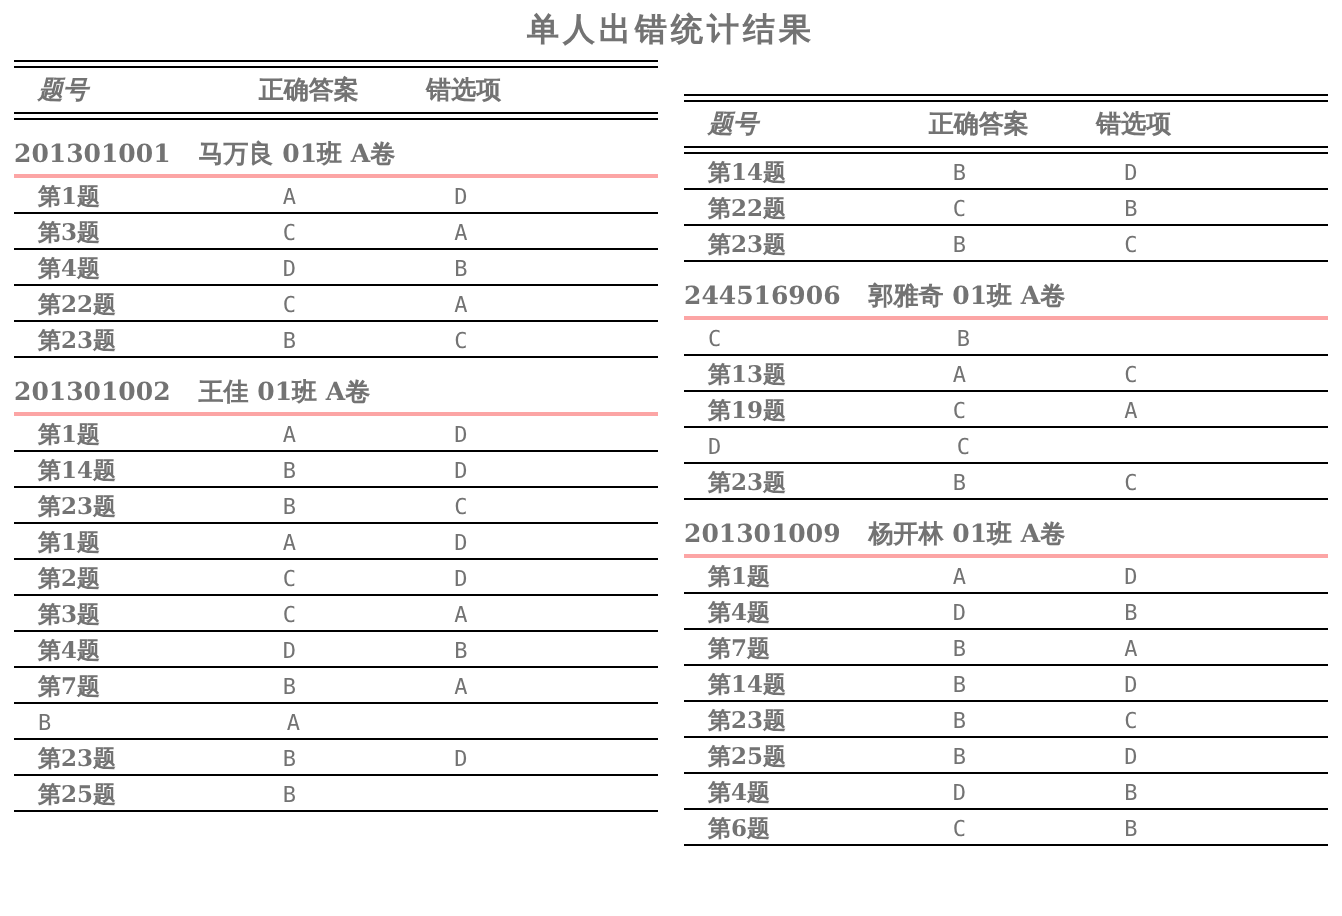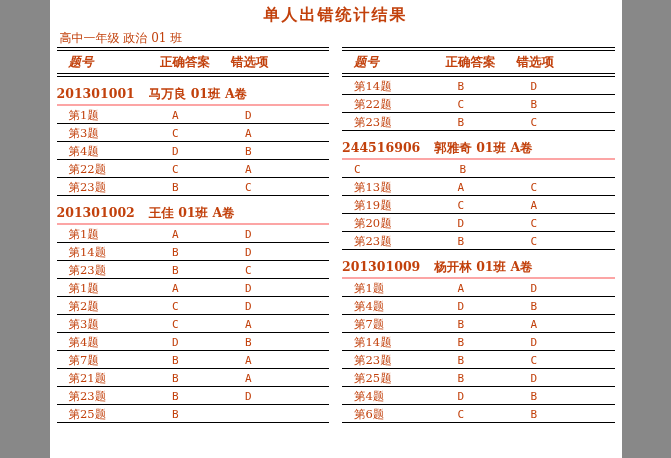--- a/index.html
+++ b/index.html
@@ -1,17 +1,17 @@
 <!DOCTYPE html>
 <html><head>
 <meta charset="utf-8">
 <style>
   html,body { margin:0; padding:0; background:#888; }
   .page {
-    width:572px; height:458px; background:#ffffff; color:#c2410c;
+    width:671px; height:458px; background:#ffffff; color:#737373;
     font-family:"DejaVu Serif","Liberation Serif",serif;
     box-sizing:border-box; overflow:hidden; position:relative;
     margin:0 auto;
   }
   .title {
     text-align:center; font-weight:bold; font-size:16px;
     padding-top:5px; letter-spacing:2px; line-height:20px;
   }
   .cols { display:flex; gap:13px; padding:0 7px; margin-top:5px; align-items:flex-start; }
   .col { flex:1; min-width:0; }
@@ -27,34 +27,33 @@
   .sec-head {
     font-weight:bold; font-size:12.5px; line-height:15px;
     padding:9px 0 3px 0; border-bottom:2px solid #fca5a5; white-space:nowrap;
   }
   .sec-head .sid { margin-right:14px; font-family:"DejaVu Serif","Liberation Serif",serif; }
   .row {
     display:grid; grid-template-columns:38% 26% 36%;
     font-size:11.5px; line-height:13px;
     padding:2.5px 0 1.5px 0; border-bottom:1px solid #000;
   }
-  .row .q { padding-left:12px; white-space:nowrap; }
+  .row .q { padding-left:12px; white-space:nowrap;font-weight:bold; }
   .row .a, .row .w { font-family:"DejaVu Sans Mono","Liberation Mono",monospace; font-size:11px; }
   .row .a { padding-left:12px; }
   .row .w { padding-left:14px; }
 </style>
 </head>
 <body>
 
 <div class="page">
   <div class="title">单人出错统计结果</div>
   <div class="cols">
 
     <div class="col">
-      <div class="subtitle">高中一年级 政治 01 班</div>
       <div class="thead">
         <span class="q">题号</span>
         <span class="a">正确答案</span>
         <span class="w">错选项</span>
       </div>
       <div class="tbody" id="left-body">
           <div class="section">
             <div class="sec-head"><span class="sid">201301001</span><span class="sname">马万良 01班 A卷</span></div>
             <div class="row">
               <span class="q">第1题</span>
@@ -120,21 +119,20 @@
               <span class="q">第4题</span>
               <span class="a">D</span>
               <span class="w">B</span>
             </div>
             <div class="row">
               <span class="q">第7题</span>
               <span class="a">B</span>
               <span class="w">A</span>
             </div>
             <div class="row">
-              <span class="q">第21题</span>
               <span class="a">B</span>
               <span class="w">A</span>
             </div>
             <div class="row">
               <span class="q">第23题</span>
               <span class="a">B</span>
               <span class="w">D</span>
             </div>
             <div class="row">
               <span class="q">第25题</span>
@@ -178,21 +176,20 @@
               <span class="q">第13题</span>
               <span class="a">A</span>
               <span class="w">C</span>
             </div>
             <div class="row">
               <span class="q">第19题</span>
               <span class="a">C</span>
               <span class="w">A</span>
             </div>
             <div class="row">
-              <span class="q">第20题</span>
               <span class="a">D</span>
               <span class="w">C</span>
             </div>
             <div class="row">
               <span class="q">第23题</span>
               <span class="a">B</span>
               <span class="w">C</span>
             </div>
           </div>
           <div class="section">

